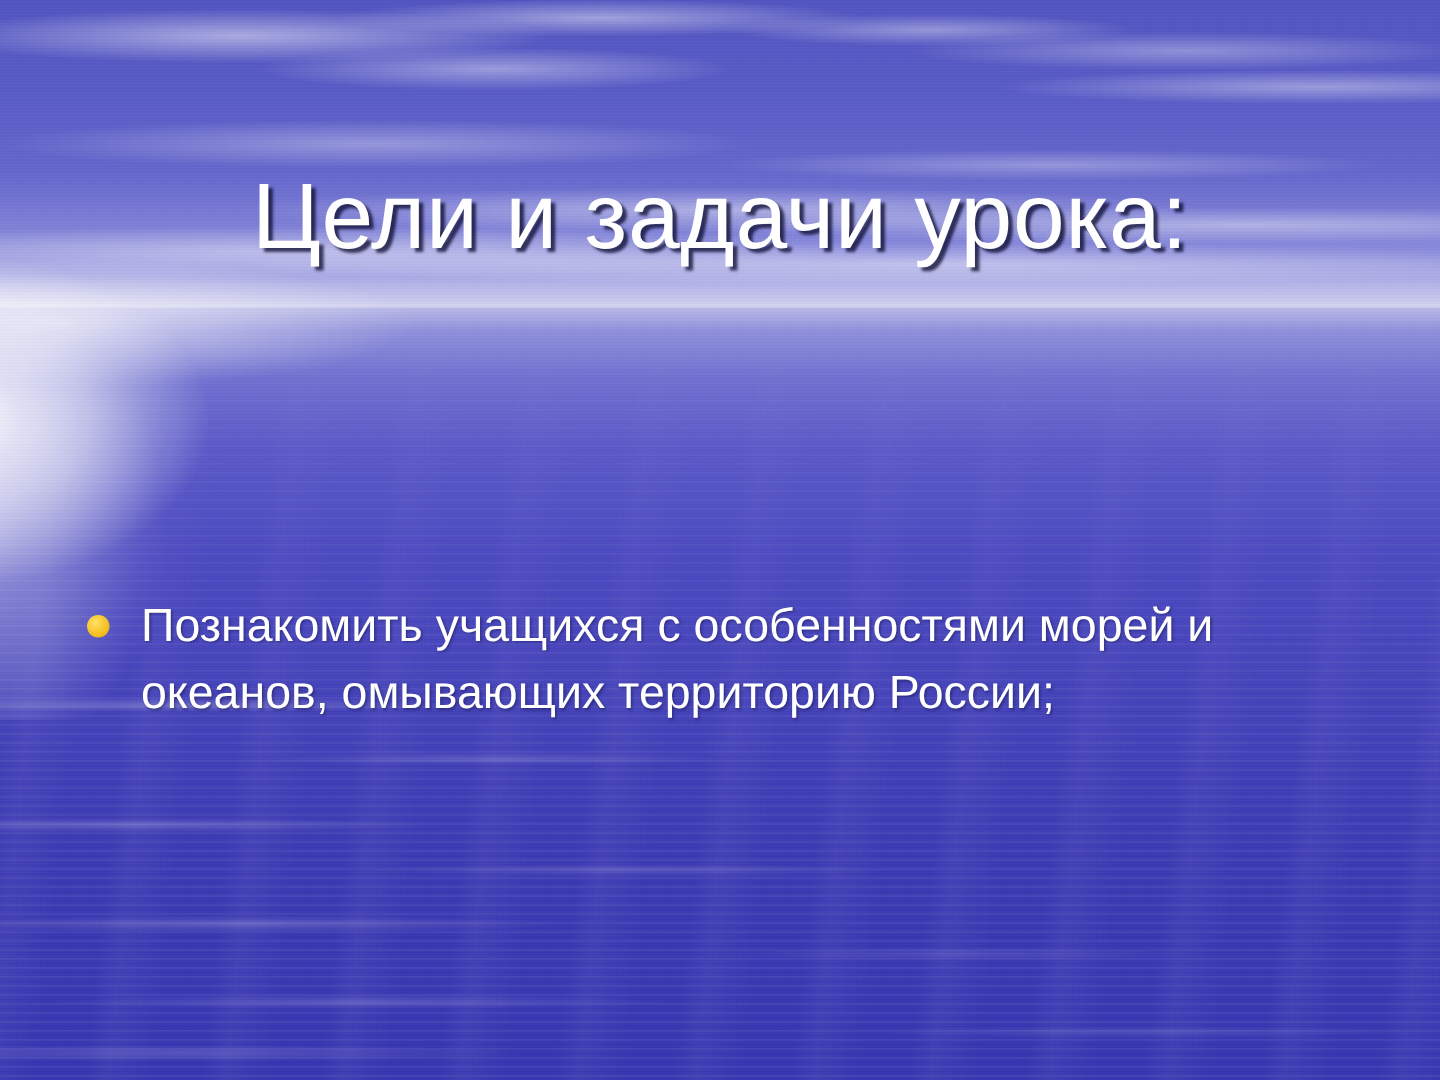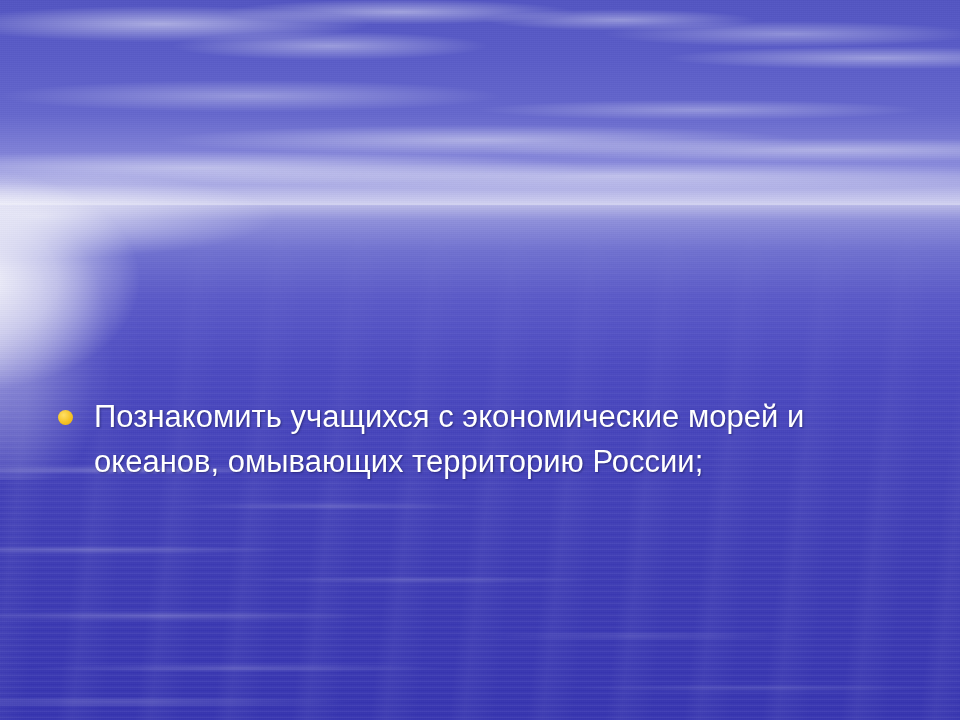--- a/index.html
+++ b/index.html
@@ -195,25 +195,26 @@
   <div class="bg-layer sky"></div>
   <div class="bg-layer clouds"></div>
   <div class="bg-layer sea"></div>
   <div class="bg-layer glint"></div>
   <div class="bg-layer ripples"></div>
   <div class="bg-layer waves"></div>
   <div class="bg-layer grain"></div>
 
   <div class="content">
 
+    <h1 class="slide-title">Цели и задачи урока:</h1>
 
     <ul class="body-list">
 
       <li class="bullet-item">
         <span class="bullet-marker"></span>
-        <span class="bullet-text">Познакомить учащихся с экономические морей и океанов, омывающих территорию России;</span>
+        <span class="bullet-text">Познакомить учащихся с особенностями морей и океанов, омывающих территорию России;</span>
       </li>
 
 
     </ul>
 
   </div>
 </div>
 
 </body></html>

